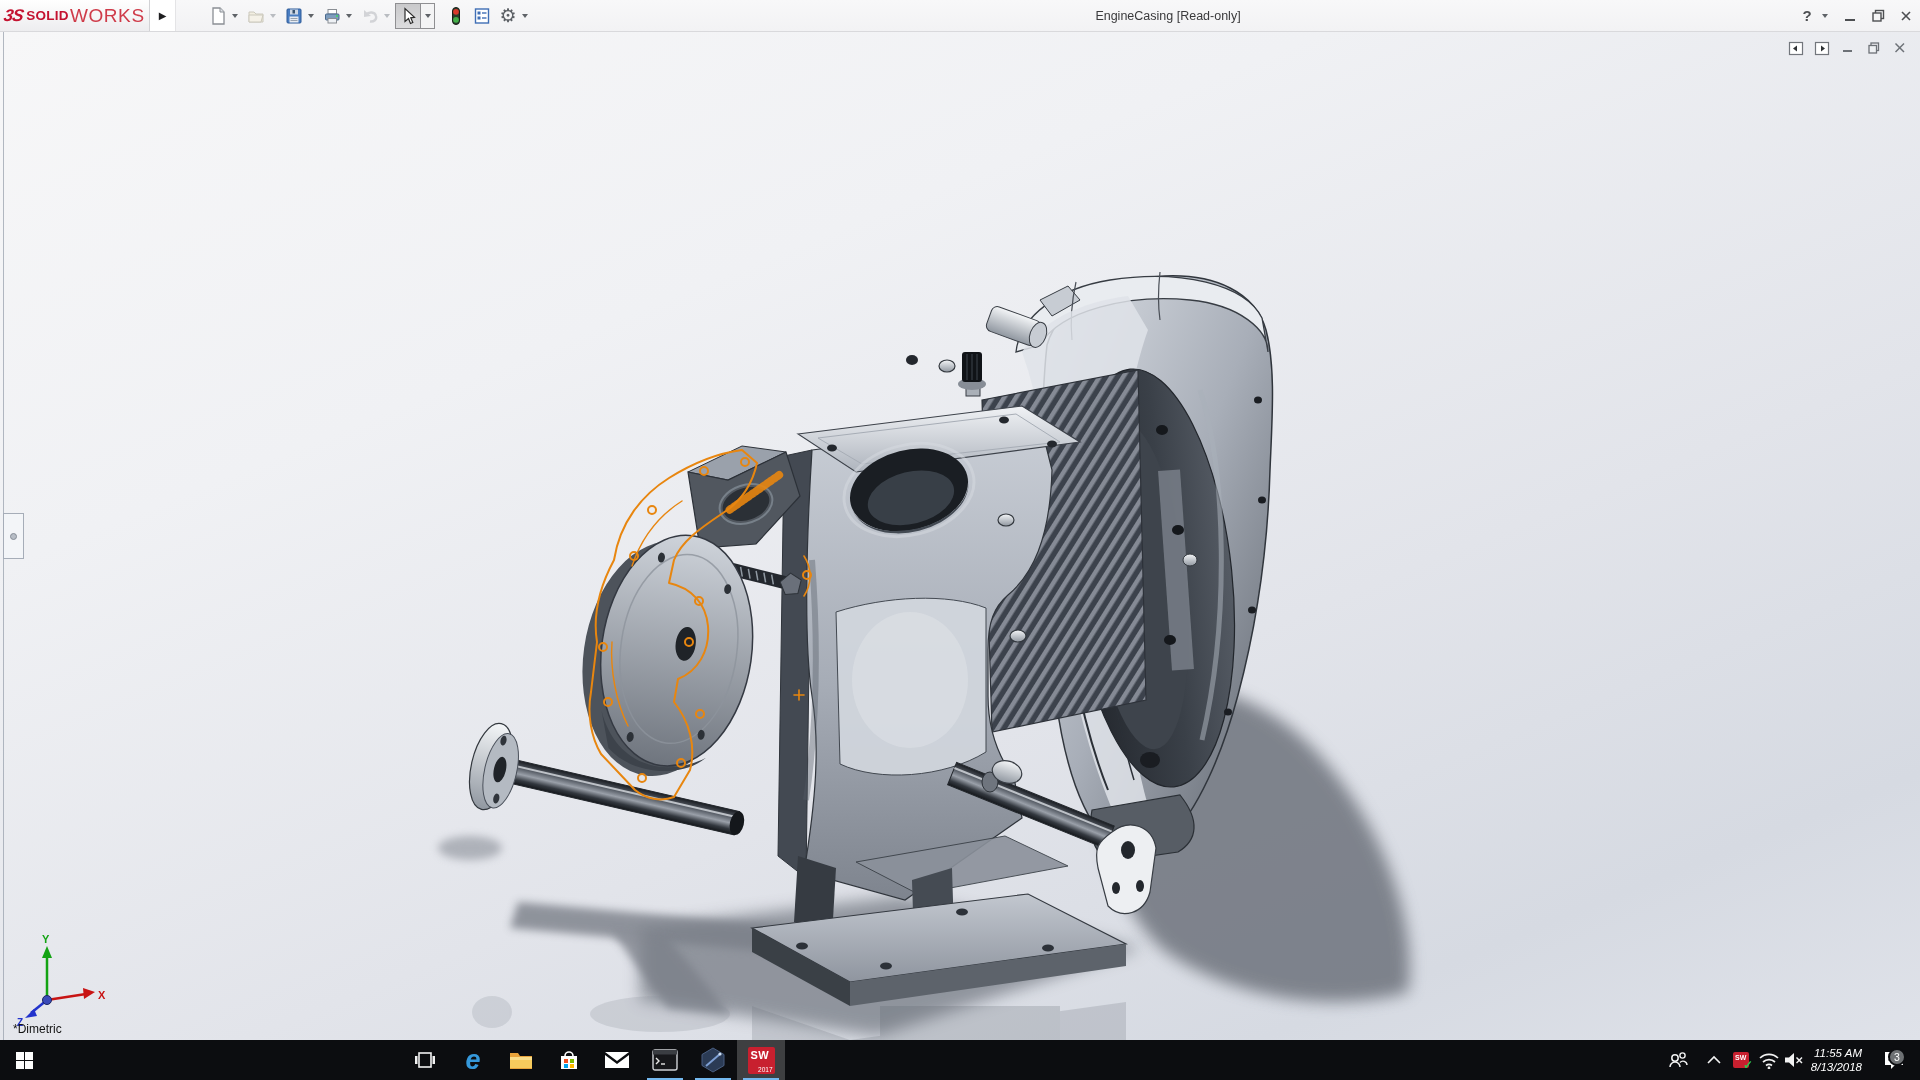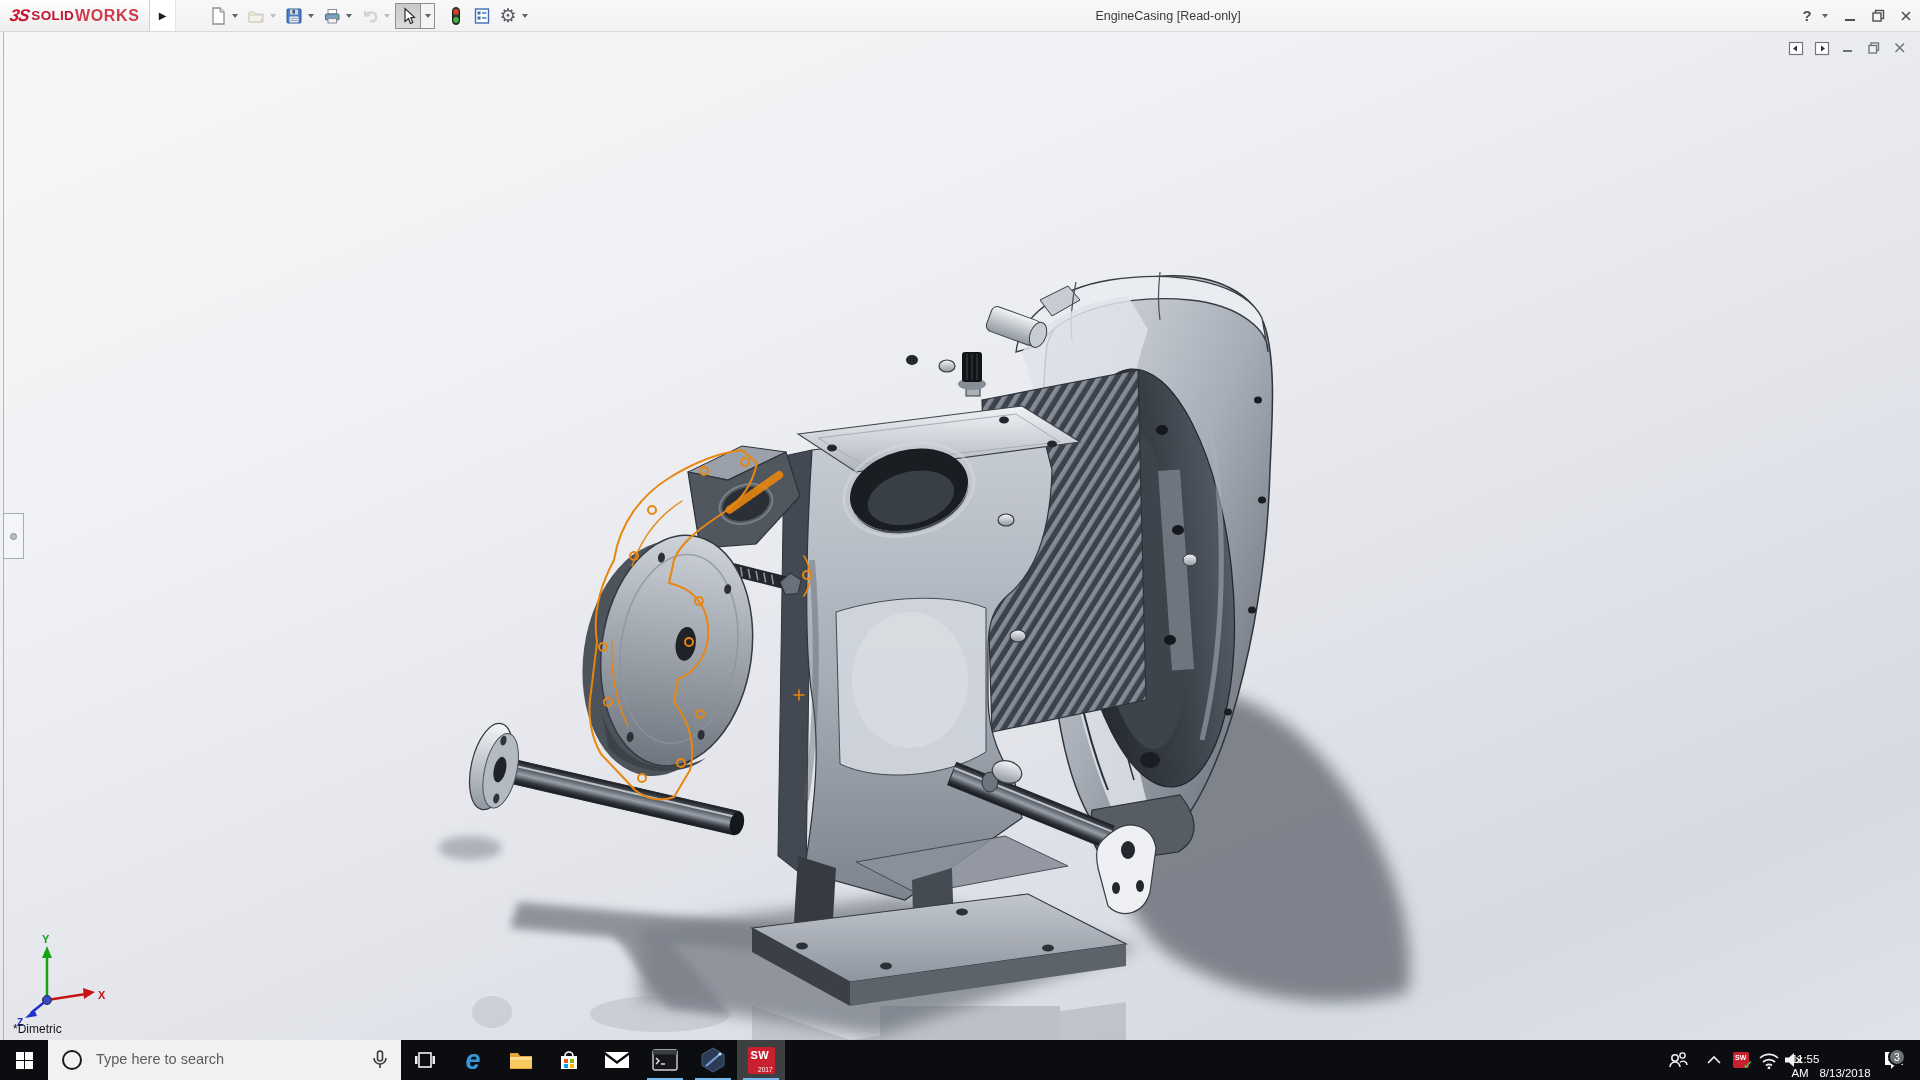--- a/index.html
+++ b/index.html
@@ -6,21 +6,21 @@
   html,body { width:1920px; height:1080px; overflow:hidden; font-family:"Liberation Sans",sans-serif; background:#000; }
   .abs { position:absolute; }
 
   
   .titlebar { position:absolute; top:0; left:0; width:1920px; height:32px;
     background:linear-gradient(#f8f8f9,#f2f2f4); border-bottom:1px solid #d9d9dc; z-index:10; }
   .brand { position:absolute; left:0; top:0; width:150px; height:31px; display:flex; align-items:center;
     justify-content:center; background:linear-gradient(#ffffff,#ededef); border-right:1px solid #d2d2d5; gap:3px; }
   .brand .mark { font-style:italic; font-weight:bold; font-size:17px; color:#c41230; letter-spacing:-1px; transform:skewX(-10deg); }
   .brand .bold { font-weight:bold; font-size:13.5px; color:#c41230; letter-spacing:.3px; }
-  .brand .light { font-weight:bold; font-size:16px; color:#cf3b49; letter-spacing:.6px; margin-left:-2px; }
+  .brand .light { font-weight:normal; font-size:19px; color:#cf3b49; letter-spacing:.6px; margin-left:-2px; }
   .flyout { position:absolute; left:150px; top:0; width:26px; height:31px; display:flex; align-items:center;
     justify-content:center; font-size:10px; color:#1e1e20; cursor:pointer; background:#fff; border-right:1px solid #e4e4e6; }
   .qat { position:absolute; left:205px; top:0; height:31px; display:flex; align-items:center; }
   .tool { width:26px; height:26px; display:flex; align-items:center; justify-content:center; border:1px solid transparent; }
   .tool.pressed { background:linear-gradient(#c9c9cb,#dcdcde); border:1px solid #8f8f92; }
   .dropbox { width:14px; height:26px; display:flex; align-items:center; justify-content:center; border:1px solid #8f8f92; border-left:none; background:#f4f4f5; }
   .car { width:0; height:0; border-left:3.5px solid transparent; border-right:3.5px solid transparent; border-top:4px solid #5f6368; margin:0 5px 0 1px; }
   .car.dis { border-top-color:#b9bcc1; }
   .disabled { opacity:.45; }
   .gear { font-size:19px; color:#5b5f64; line-height:1; }
@@ -53,22 +53,22 @@
   .search-text { position:absolute; left:48px; top:11px; font-size:14.5px; color:#5c5c5c; white-space:nowrap; }
   .taskview { left:401px; width:48px; }
   .appslot { width:48px; }
   .appslot.active { background:#3e3f41; }
   .runbar { position:absolute; bottom:0; left:6px; width:36px; height:2.5px; background:#74b8ef; }
   .edge-e { font-size:27px; font-weight:bold; color:#3598db; font-style:italic; line-height:1; }
   .swtile { width:27px; height:27px; background:#c8202f; border-radius:2px; position:relative; }
   .swtile .sw { position:absolute; left:3px; top:2px; font-size:11px; font-weight:bold; color:#fff; letter-spacing:.5px; }
   .swtile .yr { position:absolute; right:2px; bottom:1px; font-size:6.5px; color:#fff; }
   .tray-icon { position:absolute; top:0; height:40px; display:flex; align-items:center; justify-content:center; }
-  .clockblk { position:absolute; left:1800px; top:0; width:62px; height:40px; display:flex; 
-    align-items:flex-end; justify-content:center; color:#fff; font-size:11.5px; line-height:14px; }
+  .clockblk { position:absolute; left:1800px; top:0; width:62px; height:40px; display:flex; flex-direction:column;
+    align-items:flex-end; justify-content:center; color:#fff; font-size:11.5px; line-height:14px;font-style:italic; }
   .swshield { width:16px; height:16px; background:#c8202f; border-radius:2px; position:relative; }
   .swshield b { position:absolute; left:2px; top:2px; font-size:7px; color:#fff; }
   .swshield .chk { position:absolute; right:-4px; bottom:-4px; color:#2fcb4f; font-size:12px; font-weight:bold; }
   .badge { position:absolute; left:16px; top:8px; width:18px; height:18px; border-radius:50%; background:#6e7174;
     color:#fff; font-size:10.5px; display:flex; align-items:center; justify-content:center; border:2px solid #0c0d10; }
 </style>
 </head>
 <body>
 
 <div class="viewport-bg"></div>
@@ -466,29 +466,20 @@
 <div class="taskbar">
   <div class="tb-slot startbtn">
     <span class="winlogo">
         <span></span>
         <span></span>
         <span></span>
         <span></span>
       </span>
   </div>
 
-  <div class="tb-slot searchbox">
-    <span class="cortana"></span>
-    <span class="search-text">Type here to search</span>
-    <svg class="abs" style="left:322px;top:9px" width="20" height="22">
-      <rect x="7.5" y="2" width="5" height="10" rx="2.5" fill="none" stroke="#3a3a3a" stroke-width="1.6"></rect>
-      <path d="M4,9 a6,6 0 0 0 12,0" fill="none" stroke="#3a3a3a" stroke-width="1.6"></path>
-      <line x1="10" y1="15" x2="10" y2="19" stroke="#3a3a3a" stroke-width="1.6"></line>
-    </svg>
-  </div>
 
   <div class="tb-slot taskview">
     <svg width="22" height="20">
       <rect x="5" y="3" width="12" height="14" fill="none" stroke="#f2f2f2" stroke-width="1.6"></rect>
       <rect x="1" y="6" width="2.5" height="8" fill="#f2f2f2"></rect>
       <rect x="18.5" y="6" width="2.5" height="8" fill="#f2f2f2"></rect>
     </svg>
   </div>
 
   <div class="tb-slot appslot" style="left:449px">

